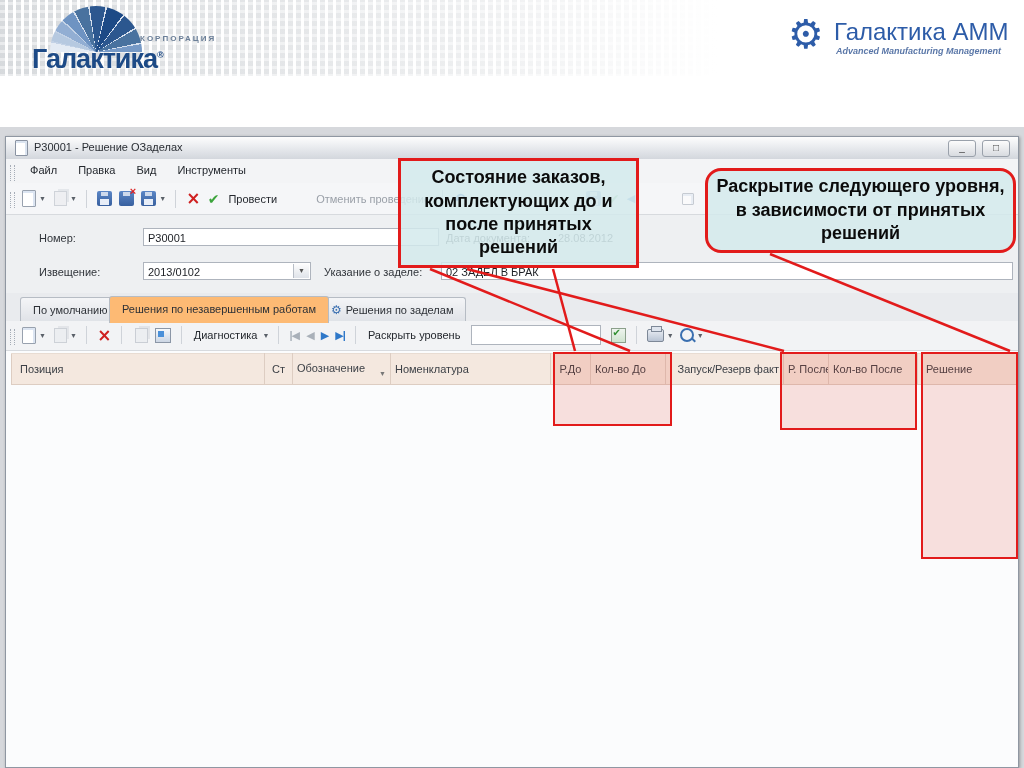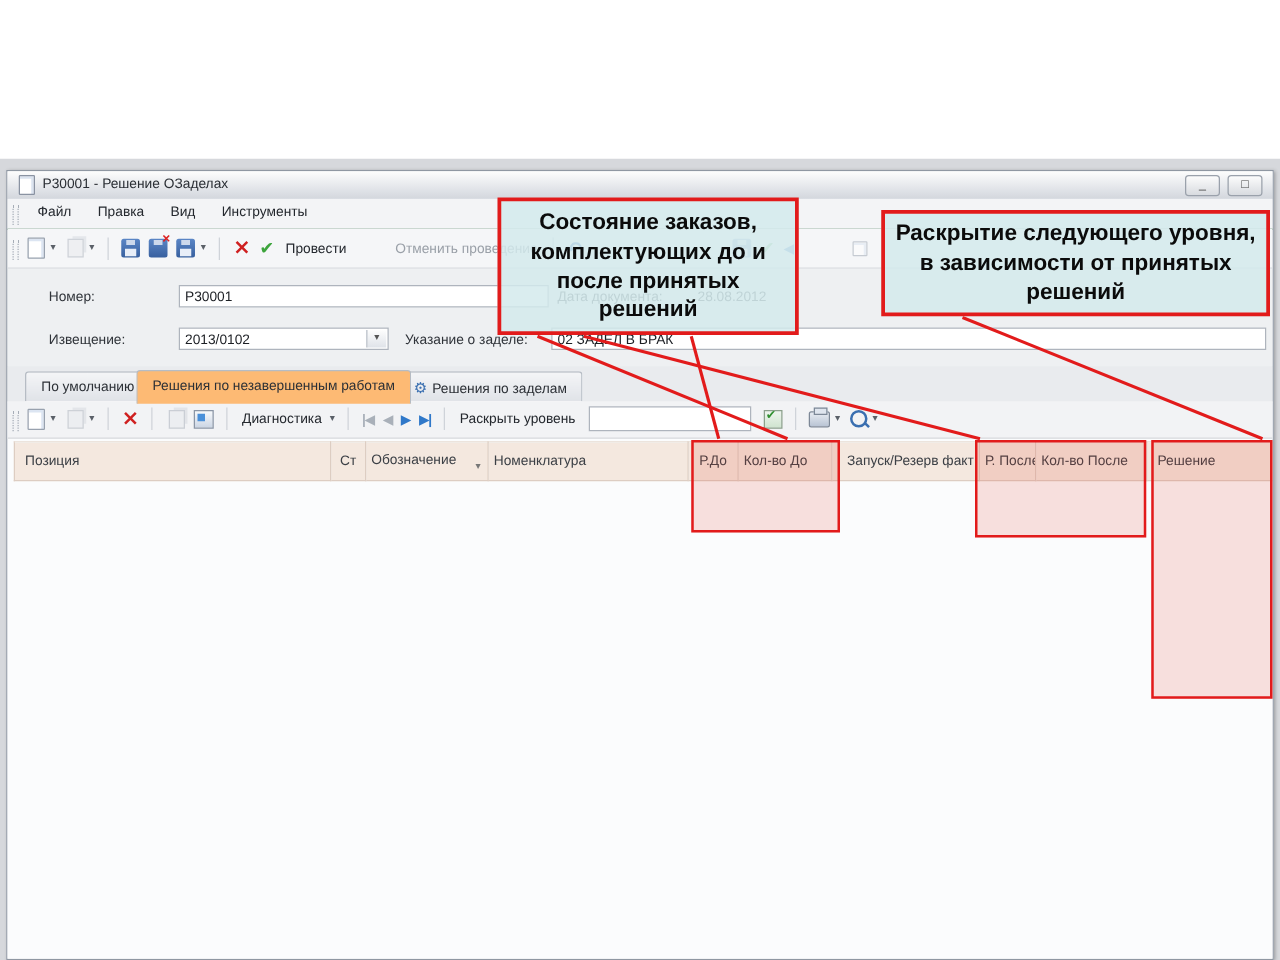--- a/index.html
+++ b/index.html
@@ -114,27 +114,39 @@
                 font-weight:normal;color:#3c4046;text-align:left;padding:0 4px;overflow:hidden;white-space:nowrap;}
   .sortarrow{float:right;font-size:7px;color:#777;margin-top:8px;}
 
   
   .redbox{position:absolute;border:2px solid #e21b1b;background:rgba(228,62,40,.15);z-index:40;pointer-events:none;}
   svg.conn{position:absolute;left:0;top:0;width:1024px;height:768px;z-index:38;pointer-events:none;}
   .callout{position:absolute;z-index:60;background:rgba(211,233,236,.84);border:3px solid #e21b1b;
            color:#0b0b0b;font-weight:bold;text-align:center;display:flex;align-items:center;justify-content:center;
            padding:4px 8px;box-sizing:border-box;line-height:1.3;}
   .c1{left:398px;top:158px;width:241px;height:110px;font-size:18px;}
-  .c2{left:705px;top:168px;width:311px;height:85px;font-size:18px;}
+  .c2{left:705px;top:168px;width:311px;height:85px;font-size:18px;border-radius:16px;}
 </style>
 </head>
 <body>
 
 <div class="slide">
 
+  <div class="hdr">
+    <div class="logoL">
+      <div class="fan"></div>
+      <div class="corp">КОРПОРАЦИЯ</div>
+      <div class="brandL"><span>Галактика</span><sup>®</sup></div>
+    </div>
+    <div class="logoR">
+      <div class="gearR">⚙</div>
+      <div class="brandR">Галактика АММ</div>
+      <div class="subR">Advanced Manufacturing Management</div>
+    </div>
+  </div>
 
   <div class="desk"></div>
 
   <div class="win">
     <div class="tbar">
       <div class="wdoc"></div>
       <div class="ttl">Р30001 - Решение ОЗаделах</div>
       <div class="wbtns">
         <span class="wbtn">_</span>
         <span class="wbtn">□</span>

